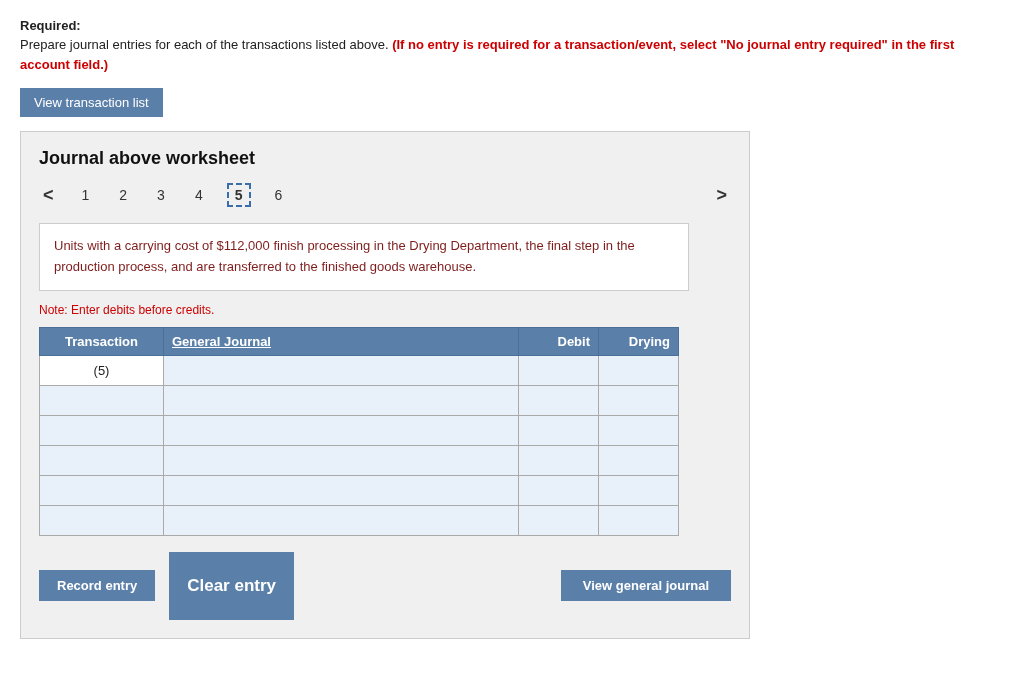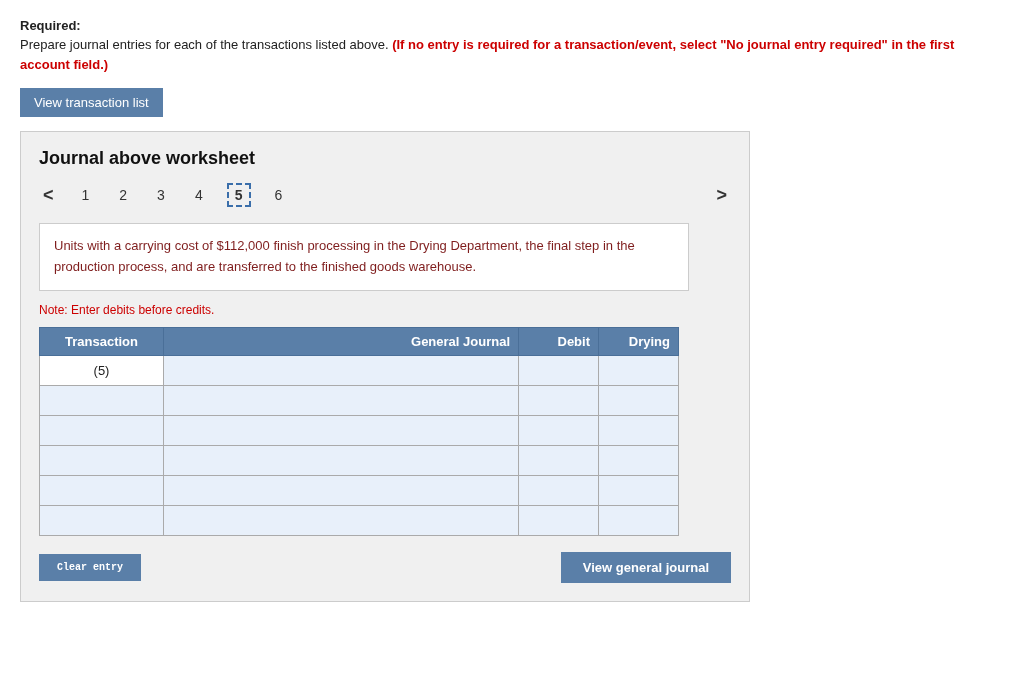--- a/index.html
+++ b/index.html
@@ -97,21 +97,22 @@
       font-size: 13px;
       padding: 6px 8px;
       text-align: right;
       border: 1px solid #4a6f98;
     }
     .journal-table thead tr th:first-child {
       text-align: center;
       width: 124px;
     }
     .journal-table thead tr th:nth-child(2) {
-      text-align: right;
+      text-align: left;
+      text-decoration: underline;
     }
     .journal-table thead tr th:nth-child(3),
     .journal-table thead tr th:nth-child(4) {
       width: 80px;
     }
     .journal-table tbody tr td {
       border: 1px solid #aaa;
       padding: 0;
       height: 30px;
     }
@@ -146,25 +147,24 @@
       border: none;
       padding: 8px 18px;
       font-size: 13px;
       font-weight: bold;
       cursor: pointer;
     }
     .btn-clear {
       background: #5a7fa8;
       color: #fff;
       border: none;
-      padding: 8px 18px;
-      font-size: 10px;
-      font-weight: bold;
-      cursor: pointer;
-      font-family: Liberation Mono, monospace;
+      padding: 24px 18px;
+      font-size: 17px;
+      font-weight: bold;
+      cursor: pointer;
     }
     .btn-view-journal {
       background: #5a7fa8;
       color: #fff;
       border: none;
       padding: 8px 22px;
       font-size: 13px;
       font-weight: bold;
       cursor: pointer;
       margin-left: auto;
@@ -249,19 +249,20 @@
         <tr>
           <td><input type="text" style=""></td>
           <td><input type="text" style=""></td>
           <td><input type="text" style=""></td>
           <td><input type="text" style=""></td>
         </tr>
       </tbody>
   </table>
 
   <div class="action-btns">
+    <button class="btn-record">Record entry</button>
     <button class="btn-clear">Clear entry</button>
     <button class="btn-view-journal">View general journal</button>
   </div>
 </div>
 
 
 
 
 </body></html>

